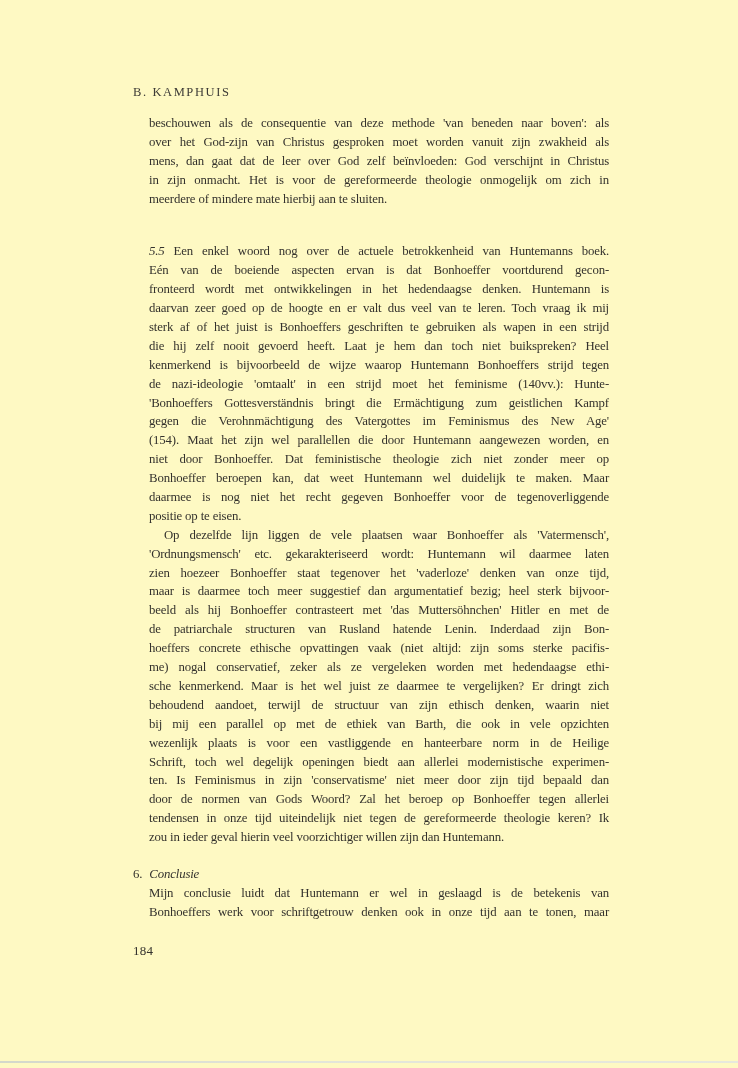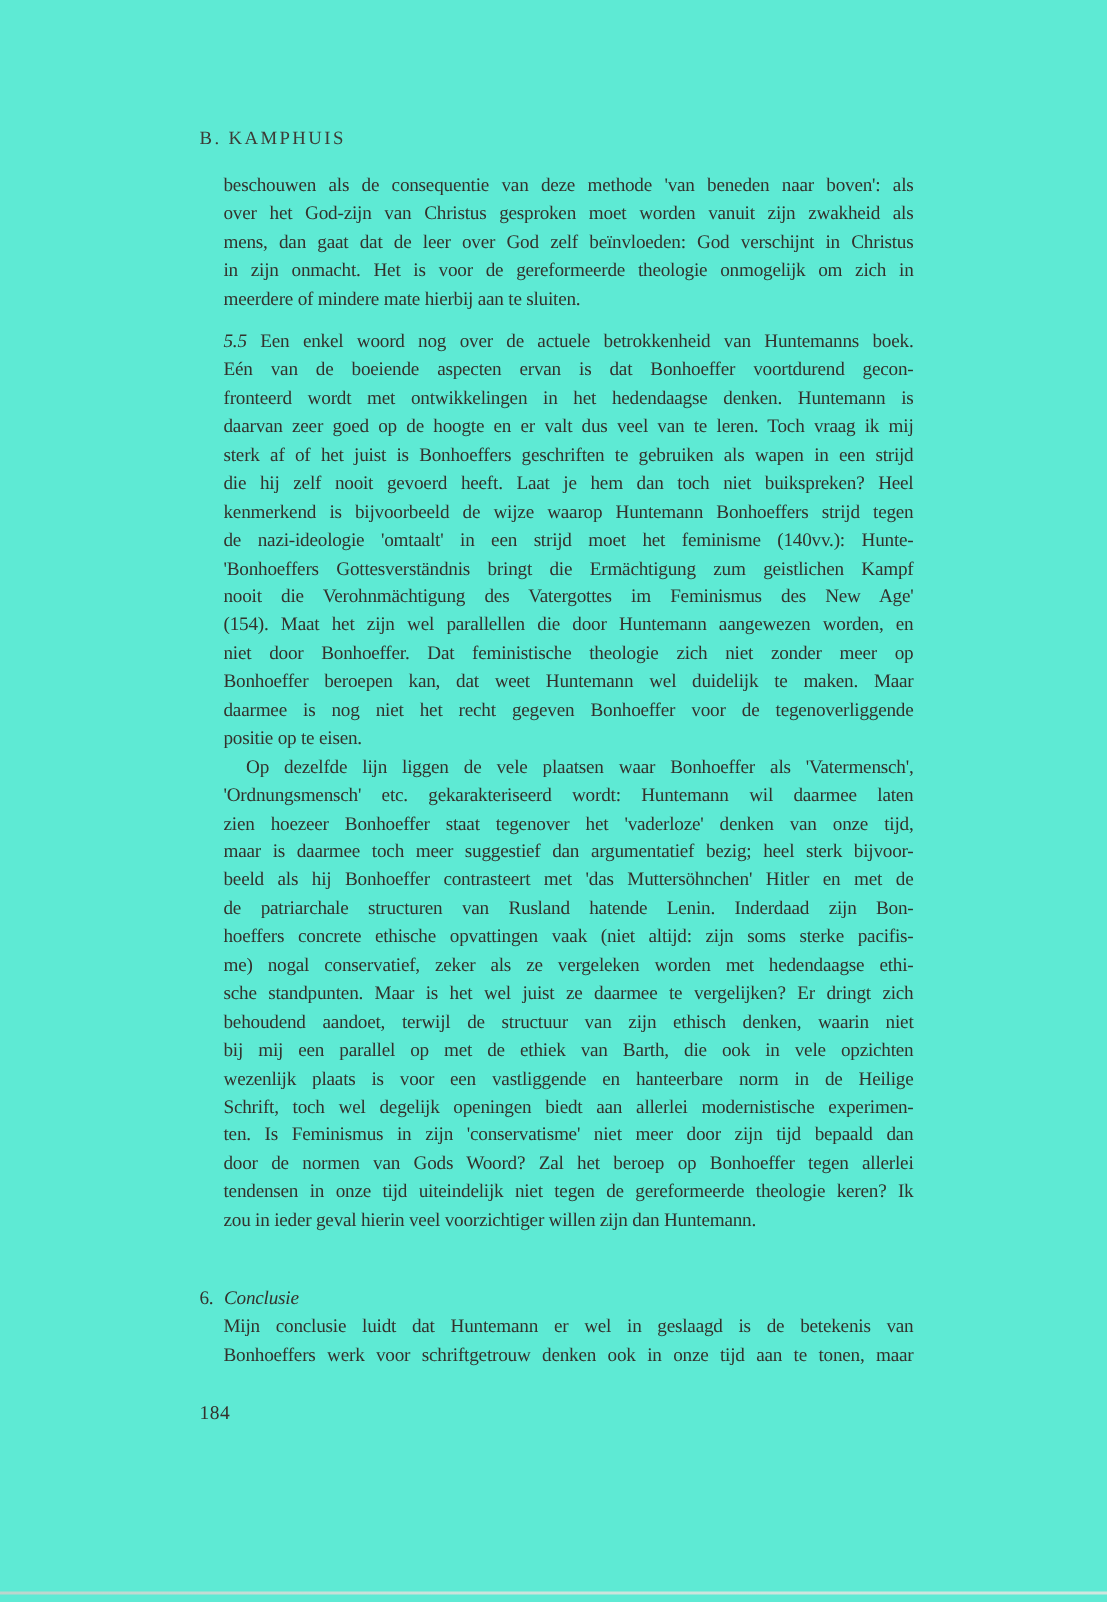--- a/index.html
+++ b/index.html
@@ -1,20 +1,20 @@
 <!DOCTYPE html>
 <html><head>
 <meta charset="utf-8">
 <style>
   html,body{margin:0;padding:0;background:#e8e8e6;}
   .page{
     position:relative;
     width:738px;height:1068px;
     margin:0 auto;
-    background:#5eead4;
+    background:#fef9c3;
     overflow:hidden;
     font-family:"Liberation Serif","DejaVu Serif",serif;
     color:#34322d;
   }
   .column{
     position:absolute;
     left:133px;top:85px;
     width:476px;
   }
   .running-header{
@@ -23,35 +23,35 @@
     color:#3d3b36;
     white-space:nowrap;
   }
   .body-text{
     font-size:12.8px;
     line-height:18.9px;
     letter-spacing:-0.15px;
   }
   .para{margin:0;padding:0;}
   .p1{margin-top:14px;}
-  .s55{margin-top:10px;}
+  .s55{margin-top:34px;}
   .line{
     white-space:nowrap;
     text-align:justify;
     text-align-last:justify;
     height:18.9px;
     overflow:visible;
     padding-left:16px;
   }
   .line.last{text-align-last:left;}
   .fill-last .line.last{text-align-last:justify;}
   .indent-first div.line:first-of-type{text-indent:15px;}
   .sec-num-55{font-style:italic;padding-right:9px;}
   .heading-6{
-    margin-top:33px;
+    margin-top:18px;
     height:18.9px;
     text-align:left;
     text-align-last:left;
   }
   .sec-num-6{padding-right:7px;}
   .sec-title-6{font-style:italic;}
   .concl{margin-top:0;}
   .page-number{
     margin-top:20px;
     font-size:13px;
@@ -92,40 +92,40 @@
         <div>
 
         <div class="line">Eén van de boeiende aspecten ervan is dat Bonhoeffer voortdurend gecon-</div>
             <div class="line">fronteerd wordt met ontwikkelingen in het hedendaagse denken. Huntemann is</div>
             <div class="line">daarvan zeer goed op de hoogte en er valt dus veel van te leren. Toch vraag ik mij</div>
             <div class="line">sterk af of het juist is Bonhoeffers geschriften te gebruiken als wapen in een strijd</div>
             <div class="line">die hij zelf nooit gevoerd heeft. Laat je hem dan toch niet buikspreken? Heel</div>
             <div class="line">kenmerkend is bijvoorbeeld de wijze waarop Huntemann Bonhoeffers strijd tegen</div>
             <div class="line">de nazi-ideologie 'omtaalt' in een strijd moet het feminisme (140vv.): Hunte-</div>
             <div class="line">'Bonhoeffers Gottesverständnis bringt die Ermächtigung zum geistlichen Kampf</div>
-            <div class="line">nooit die Verohnmächtigung des Vatergottes im Feminismus des New Age'</div>
+            <div class="line">gegen die Verohnmächtigung des Vatergottes im Feminismus des New Age'</div>
             <div class="line">(154). Maat het zijn wel parallellen die door Huntemann aangewezen worden, en</div>
             <div class="line">niet door Bonhoeffer. Dat feministische theologie zich niet zonder meer op</div>
             <div class="line">Bonhoeffer beroepen kan, dat weet Huntemann wel duidelijk te maken. Maar</div>
             <div class="line">daarmee is nog niet het recht gegeven Bonhoeffer voor de tegenoverliggende</div>
             <div class="line last">positie op te eisen.</div>
           </div>
       </div>
 
       <div class="para indent-first">
 
       <div class="line">Op dezelfde lijn liggen de vele plaatsen waar Bonhoeffer als 'Vatermensch',</div>
           <div class="line">'Ordnungsmensch' etc. gekarakteriseerd wordt: Huntemann wil daarmee laten</div>
           <div class="line">zien hoezeer Bonhoeffer staat tegenover het 'vaderloze' denken van onze tijd,</div>
           <div class="line">maar is daarmee toch meer suggestief dan argumentatief bezig; heel sterk bijvoor-</div>
           <div class="line">beeld als hij Bonhoeffer contrasteert met 'das Muttersöhnchen' Hitler en met de</div>
           <div class="line">de patriarchale structuren van Rusland hatende Lenin. Inderdaad zijn Bon-</div>
           <div class="line">hoeffers concrete ethische opvattingen vaak (niet altijd: zijn soms sterke pacifis-</div>
           <div class="line">me) nogal conservatief, zeker als ze vergeleken worden met hedendaagse ethi-</div>
-          <div class="line">sche standpunten. Maar is het wel juist ze daarmee te vergelijken? Er dringt zich</div>
+          <div class="line">sche kenmerkend. Maar is het wel juist ze daarmee te vergelijken? Er dringt zich</div>
           <div class="line">behoudend aandoet, terwijl de structuur van zijn ethisch denken, waarin niet</div>
           <div class="line">bij mij een parallel op met de ethiek van Barth, die ook in vele opzichten</div>
           <div class="line">wezenlijk plaats is voor een vastliggende en hanteerbare norm in de Heilige</div>
           <div class="line">Schrift, toch wel degelijk openingen biedt aan allerlei modernistische experimen-</div>
           <div class="line">ten. Is Feminismus in zijn 'conservatisme' niet meer door zijn tijd bepaald dan</div>
           <div class="line">door de normen van Gods Woord? Zal het beroep op Bonhoeffer tegen allerlei</div>
           <div class="line">tendensen in onze tijd uiteindelijk niet tegen de gereformeerde theologie keren? Ik</div>
           <div class="line last">zou in ieder geval hierin veel voorzichtiger willen zijn dan Huntemann.</div>
         </div>
 

